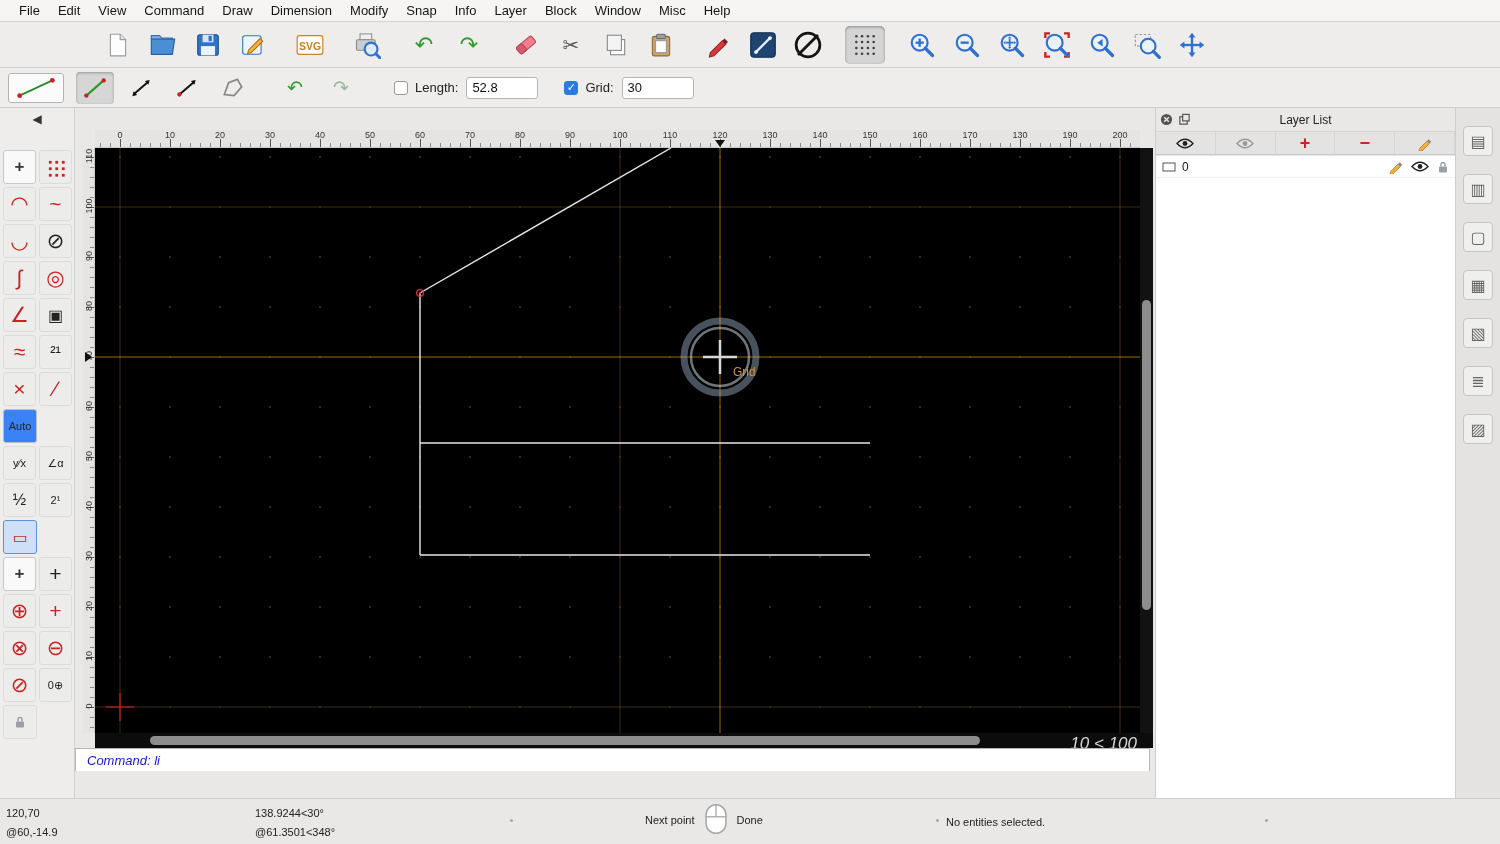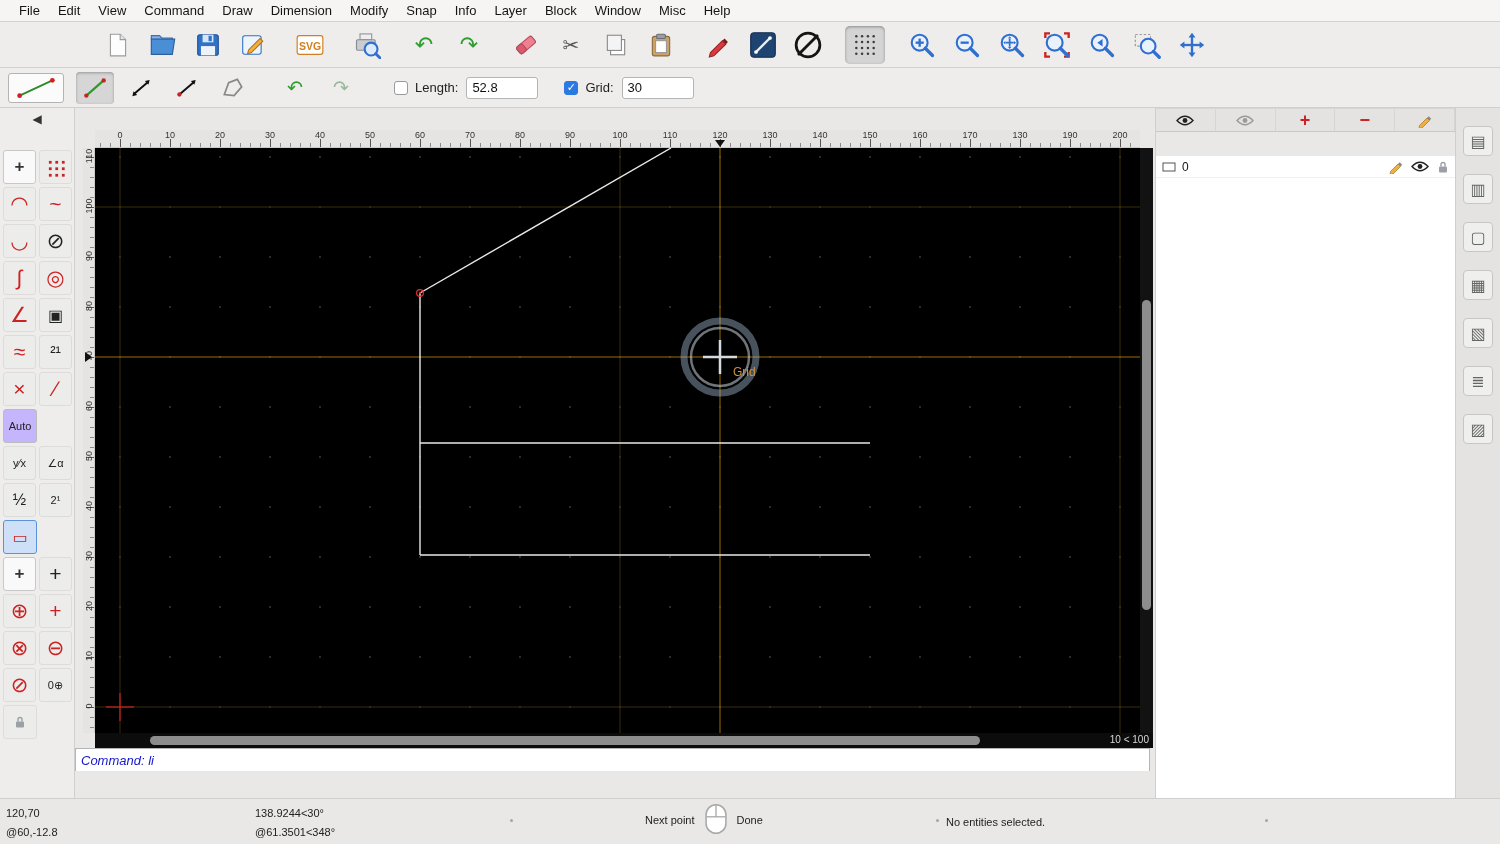--- a/index.html
+++ b/index.html
@@ -49,21 +49,21 @@
   .pal-rows { position:absolute; left:0; top:42px; width:75px; }
   .prow { display:flex; padding-left:3px; margin-bottom:3px; }
   .pcell { width:34px; height:34px; margin-right:3px; display:flex; align-items:center; justify-content:center;
            background:#ececeb; border:1px solid #dddcdb; border-radius:3px; font-size:16px; color:#222; }
   .pcell.red { color:#cc2222; }
   .pcell.dark { color:#222; }
   .pcell.big { font-size:21px; }
   .pcell.sm { font-size:11px; }
   .pcell.plain { background:#f9f9f9; border:1px solid #c8c8c8; color:#333; font-weight:bold; font-size:17px; }
   .pcell.active { background:#cde0f7; border:1px solid #5a93d8; }
-  .pcell.auto { font-size:11px; background:#c4b5fd; border:1px solid #bdbdbd; color:#222; }
+  .pcell.auto { font-size:11px; background:#3b82f6; border:1px solid #bdbdbd; color:#222; }
   .pcell.dots9 { background-color:#ececeb; }
   .dots9 i { display:block; width:19px; height:19px;
              background-image:radial-gradient(#cc2222 1.4px, rgba(0,0,0,0) 1.5px);
              background-size:6.5px 6.5px; background-position:1px 1px; }
 
   
   .title-strip { position:absolute; left:75px; top:108px; width:1080px; height:22px; background:#e9e8e7;
                  text-align:center; font-size:12px; color:#333; line-height:22px; }
   .mini-mag { position:absolute; left:20px; top:3px; }
   .hruler { position:absolute; left:95px; top:130px; width:1045px; height:18px; background:#e5e4e2;
@@ -79,25 +79,25 @@
   .vtick.major { width:8px; background:#555; }
   .vlab { position:absolute; left:-4px; width:20px; text-align:center; font-size:9px; color:#333;
           transform:rotate(-90deg); }
   .vmarker { position:absolute; left:2px; width:0; height:0;
              border-top:5px solid transparent; border-bottom:5px solid transparent; border-left:7px solid #111; }
   .canvas { position:absolute; left:95px; top:148px; width:1045px; height:585px; background:#000; }
   .vscroll { position:absolute; left:1140px; top:148px; width:13px; height:585px; background:#121212; }
   .vthumb { position:absolute; left:2px; top:152px; width:9px; height:310px; background:#8d8d8d; border-radius:5px; }
   .hscroll { position:absolute; left:95px; top:733px; width:1058px; height:15px; background:#0c0c0c; }
   .hthumb { position:absolute; left:55px; top:3px; width:830px; height:9px; background:#8d8d8d; border-radius:5px; }
-  .zoomstat { position:absolute; right:4px; top:1px; font-size:10px; color:#d8d8d8; }
+  .zoomstat { position:absolute; right:16px; top:1px; font-size:17px; color:#d8d8d8;font-style:italic; }
 
   
   .cmd-history { position:absolute; left:75px; top:748px; width:1075px; height:23px; background:#ffffff;
-                 border:1px solid #b5b5b5; border-bottom:none; display:flex; align-items:center; padding-left:5px; }
+                 border:1px solid #b5b5b5; border-bottom:none; display:flex; align-items:center; padding-left:11px; }
   .cmdtext { color:#1717c9; font-size:13px; font-style:italic; }
   .cmd-prompt { position:absolute; left:75px; top:771px; width:1075px; height:27px; background:#f1f0ef;
                 border:1px solid #b5b5b5; display:flex; align-items:center; padding:0 4px; }
   .prompt-label { font-size:13px; color:#111; margin-left:2px; margin-right:8px; white-space:nowrap; }
   .cmd-input { flex:1; height:20px; border:1px solid #a9a9a9; border-radius:2px; background:#fff;
                font-family:"Liberation Sans",sans-serif; font-size:13px; padding:0 4px; }
   .kbd-btn { width:20px; height:16px; margin-left:5px; display:flex; align-items:center; justify-content:center; }
 
   
   .rightpanel { position:absolute; left:1155px; top:108px; width:300px; height:690px; background:#e9e8e7;
@@ -749,20 +749,35 @@
   <div class="hscroll">
     <div class="hthumb"></div>
     <div class="zoomstat">10 &lt; 100</div>
   </div>
 
   <div class="cmd-history">
     <span class="cmdtext">Command: li</span>
   </div>
 
   <div class="rightpanel">
+    <div class="rp-header">
+      <span class="rp-close">
+          <svg viewBox="0 0 14 14" width="13" height="13">
+            <circle cx="7" cy="7" r="6" fill="#555"></circle>
+            <path d="M4.5 4.5l5 5M9.5 4.5l-5 5" stroke="#eee" stroke-width="1.4"></path>
+          </svg>
+        </span>
+      <span class="rp-detach">
+          <svg viewBox="0 0 14 14" width="13" height="13">
+            <rect x="2" y="4" width="8" height="8" fill="none" stroke="#555" stroke-width="1.3"></rect>
+            <rect x="5" y="1.5" width="7" height="7" fill="#e8e8e8" stroke="#555" stroke-width="1.3"></rect>
+          </svg>
+        </span>
+      <span class="rp-title">Layer List</span>
+    </div>
     <div class="rp-toolbar">
         <div class="rp-tbtn">
           <span style="display:inline-flex">
             <svg viewBox="0 0 18 11" width="18" height="11">
               <path d="M1 5.5Q9 -3 17 5.5Q9 14 1 5.5z" fill="none" stroke="#222" stroke-width="1.4"></path>
               <circle cx="9" cy="5.5" r="2.4" fill="#222"></circle>
             </svg>
           </span>
         </div>
         <div class="rp-tbtn">
@@ -844,21 +859,21 @@
         <span>≣</span>
       </div>
       <div class="dockbtn">
         <span>▨</span>
       </div>
     </div>
 
   <div class="statusbar">
     <div class="st-block" style="left:6px;">
       <div>120,70</div>
-      <div>@60,-12.8</div>
+      <div>@60,-14.9</div>
     </div>
     <div class="st-block" style="left:255px;">
       <div>138.9244&lt;30°</div>
       <div>@61.3501&lt;348°</div>
     </div>
     <div class="st-mouse">
       <span>Next point</span>
       <span class="mouse-icon"><svg viewBox="0 0 20 28" width="22" height="32">
             <rect x="1" y="1" width="18" height="26" rx="9" fill="#fff" stroke="#a8a8a8" stroke-width="1.4"></rect>
             <line x1="10" y1="1" x2="10" y2="12" stroke="#a8a8a8" stroke-width="1.2"></line>

